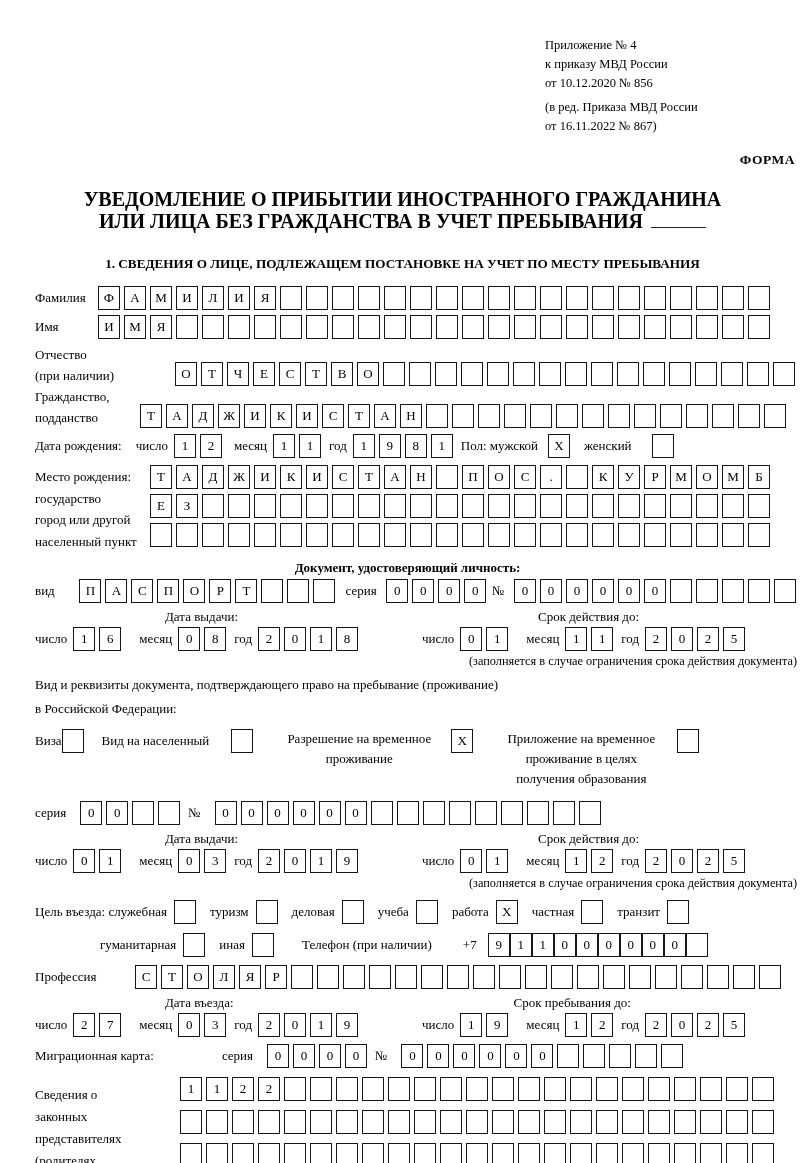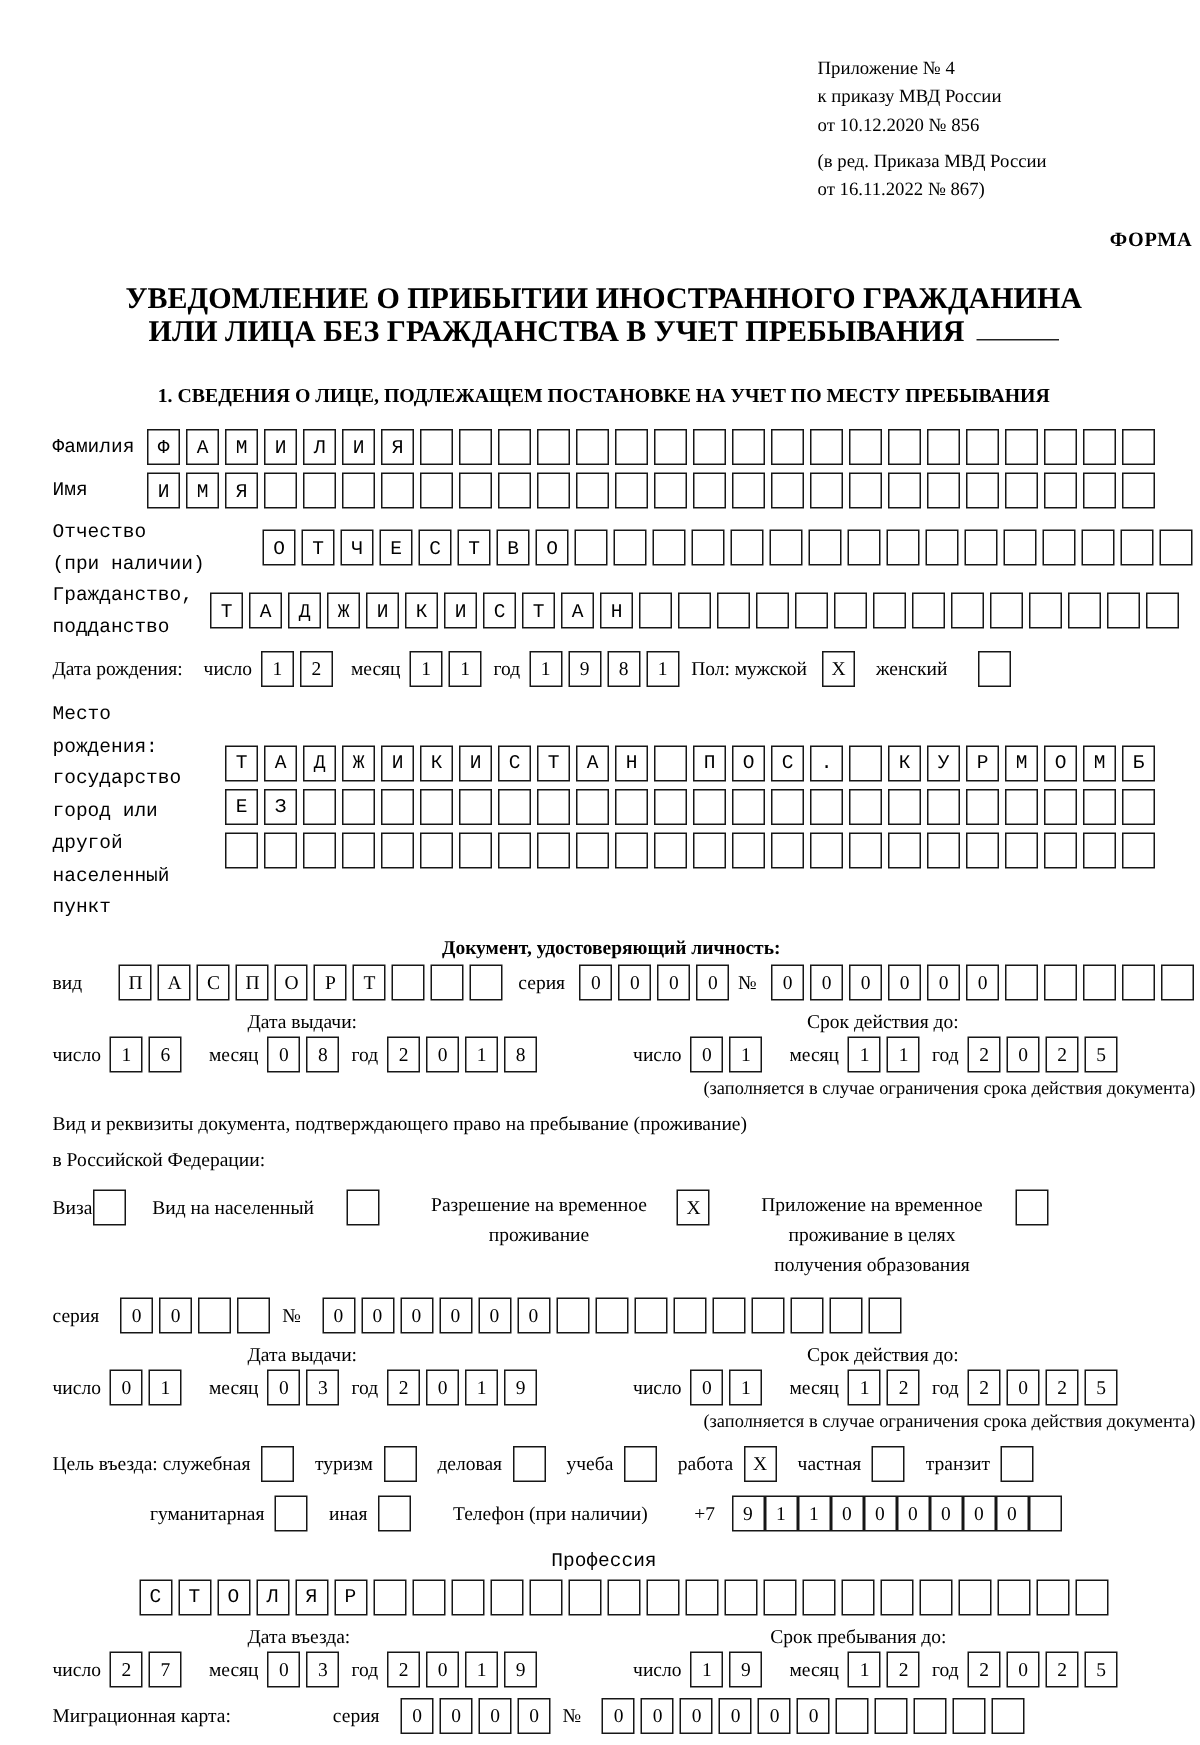--- a/index.html
+++ b/index.html
@@ -16,21 +16,21 @@
   .annex { margin-left: 510px; width: 270px; line-height: 19px; font-size: 12.5px; }
   .annex .amend { margin-top: 5px; }
   .forma { margin-left: 510px; width: 250px; text-align: right; font-weight: bold; margin-top: 16px; font-size: 13.5px; letter-spacing: .5px; }
 
   
   .title { text-align: center; font-weight: bold; font-size: 20px; margin: 20px 30px 0 0; line-height: 22px; }
   .blank-line { display: inline-block; width: 55px; border-bottom: 1.5px solid #222; height: 14px; margin-left: 8px; }
   .section-heading { text-align: center; font-weight: bold; font-size: 13.2px; margin: 24px 30px 0 0; }
 
   
-  .frow { display: flex; align-items: center; margin-top: 5px; font-family: Liberation Mono, monospace; }
+  .frow { display: flex; align-items: flex-end; margin-top: 5px; }
   .boxes { display: inline-flex; flex-wrap: nowrap; }
   .box {
     width: 22px; height: 24px; border: 1.7px solid #161616;
     display: inline-flex; align-items: center; justify-content: center;
     margin-right: 4px; flex: 0 0 auto;
     font-size: 13px; background: #fff;
   }
   .lbl { line-height: 24px; white-space: nowrap; }
   .lbl2 { line-height: 21px; white-space: nowrap; }
   .w-sm { width: 63px; }
@@ -594,21 +594,21 @@
         <span class="box">0</span>
         <span class="box">0</span>
         <span class="box">0</span>
         <span class="box">0</span>
         <span class="box">0</span>
         <span class="box">0</span>
         <span class="box"></span>
       </span>
   </div>
 
-  <div class="frow" style="margin-top:8px;flex-direction:column;">
+  <div class="frow" style="margin-top:8px;">
     <span class="lbl" style="width:100px;">Профессия</span>
     <span class="boxes">
         <span class="box">С</span>
         <span class="box">Т</span>
         <span class="box">О</span>
         <span class="box">Л</span>
         <span class="box">Я</span>
         <span class="box">Р</span>
         <span class="box"></span>
         <span class="box"></span>

